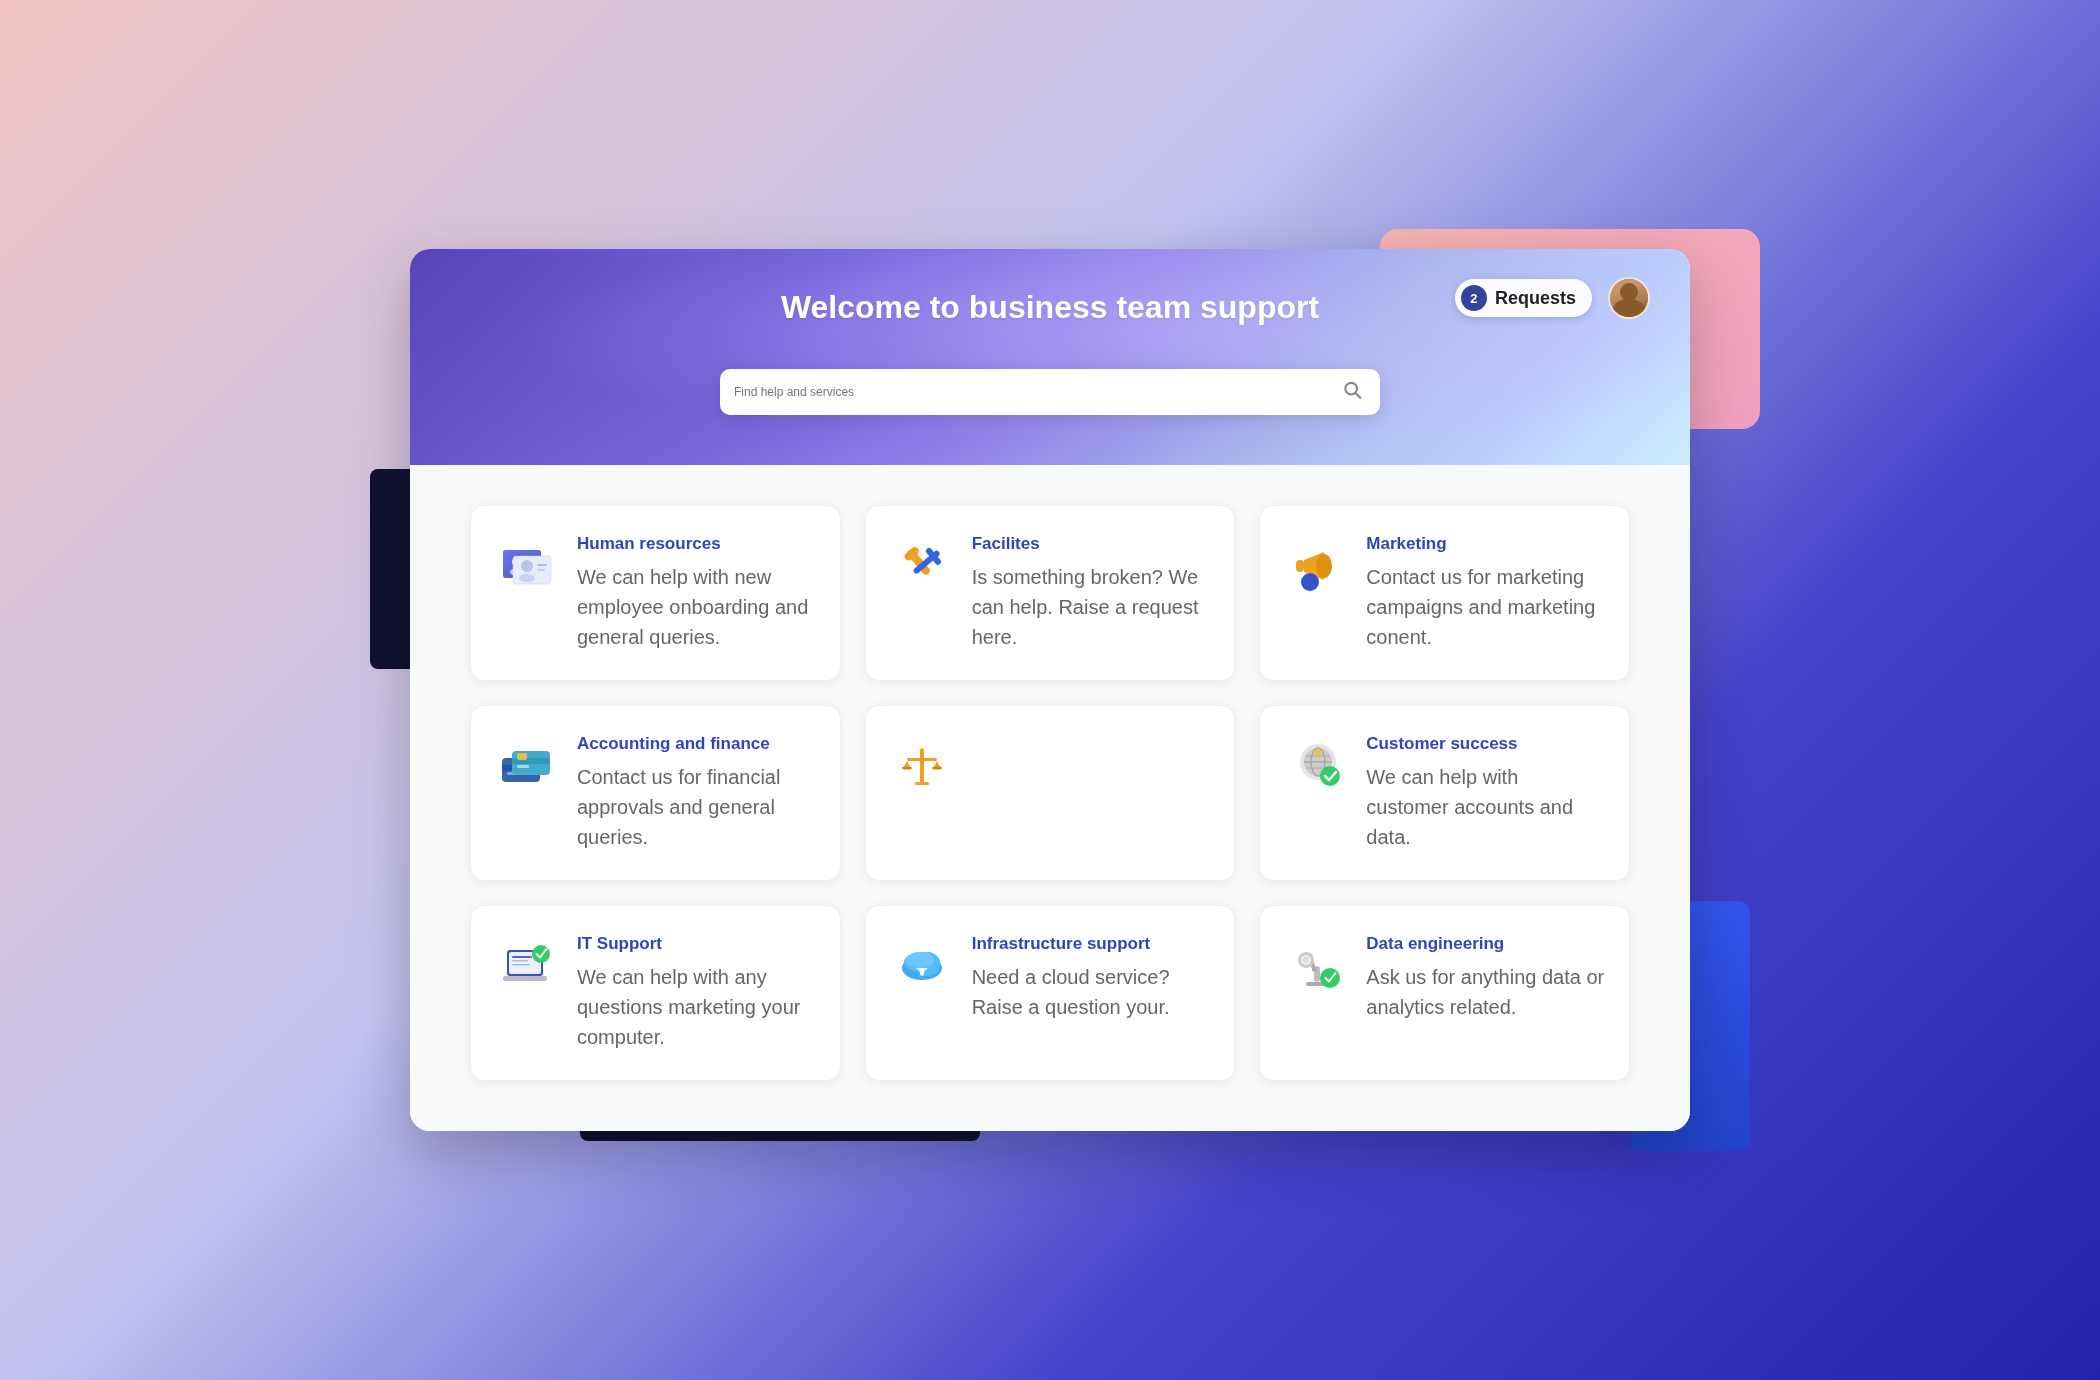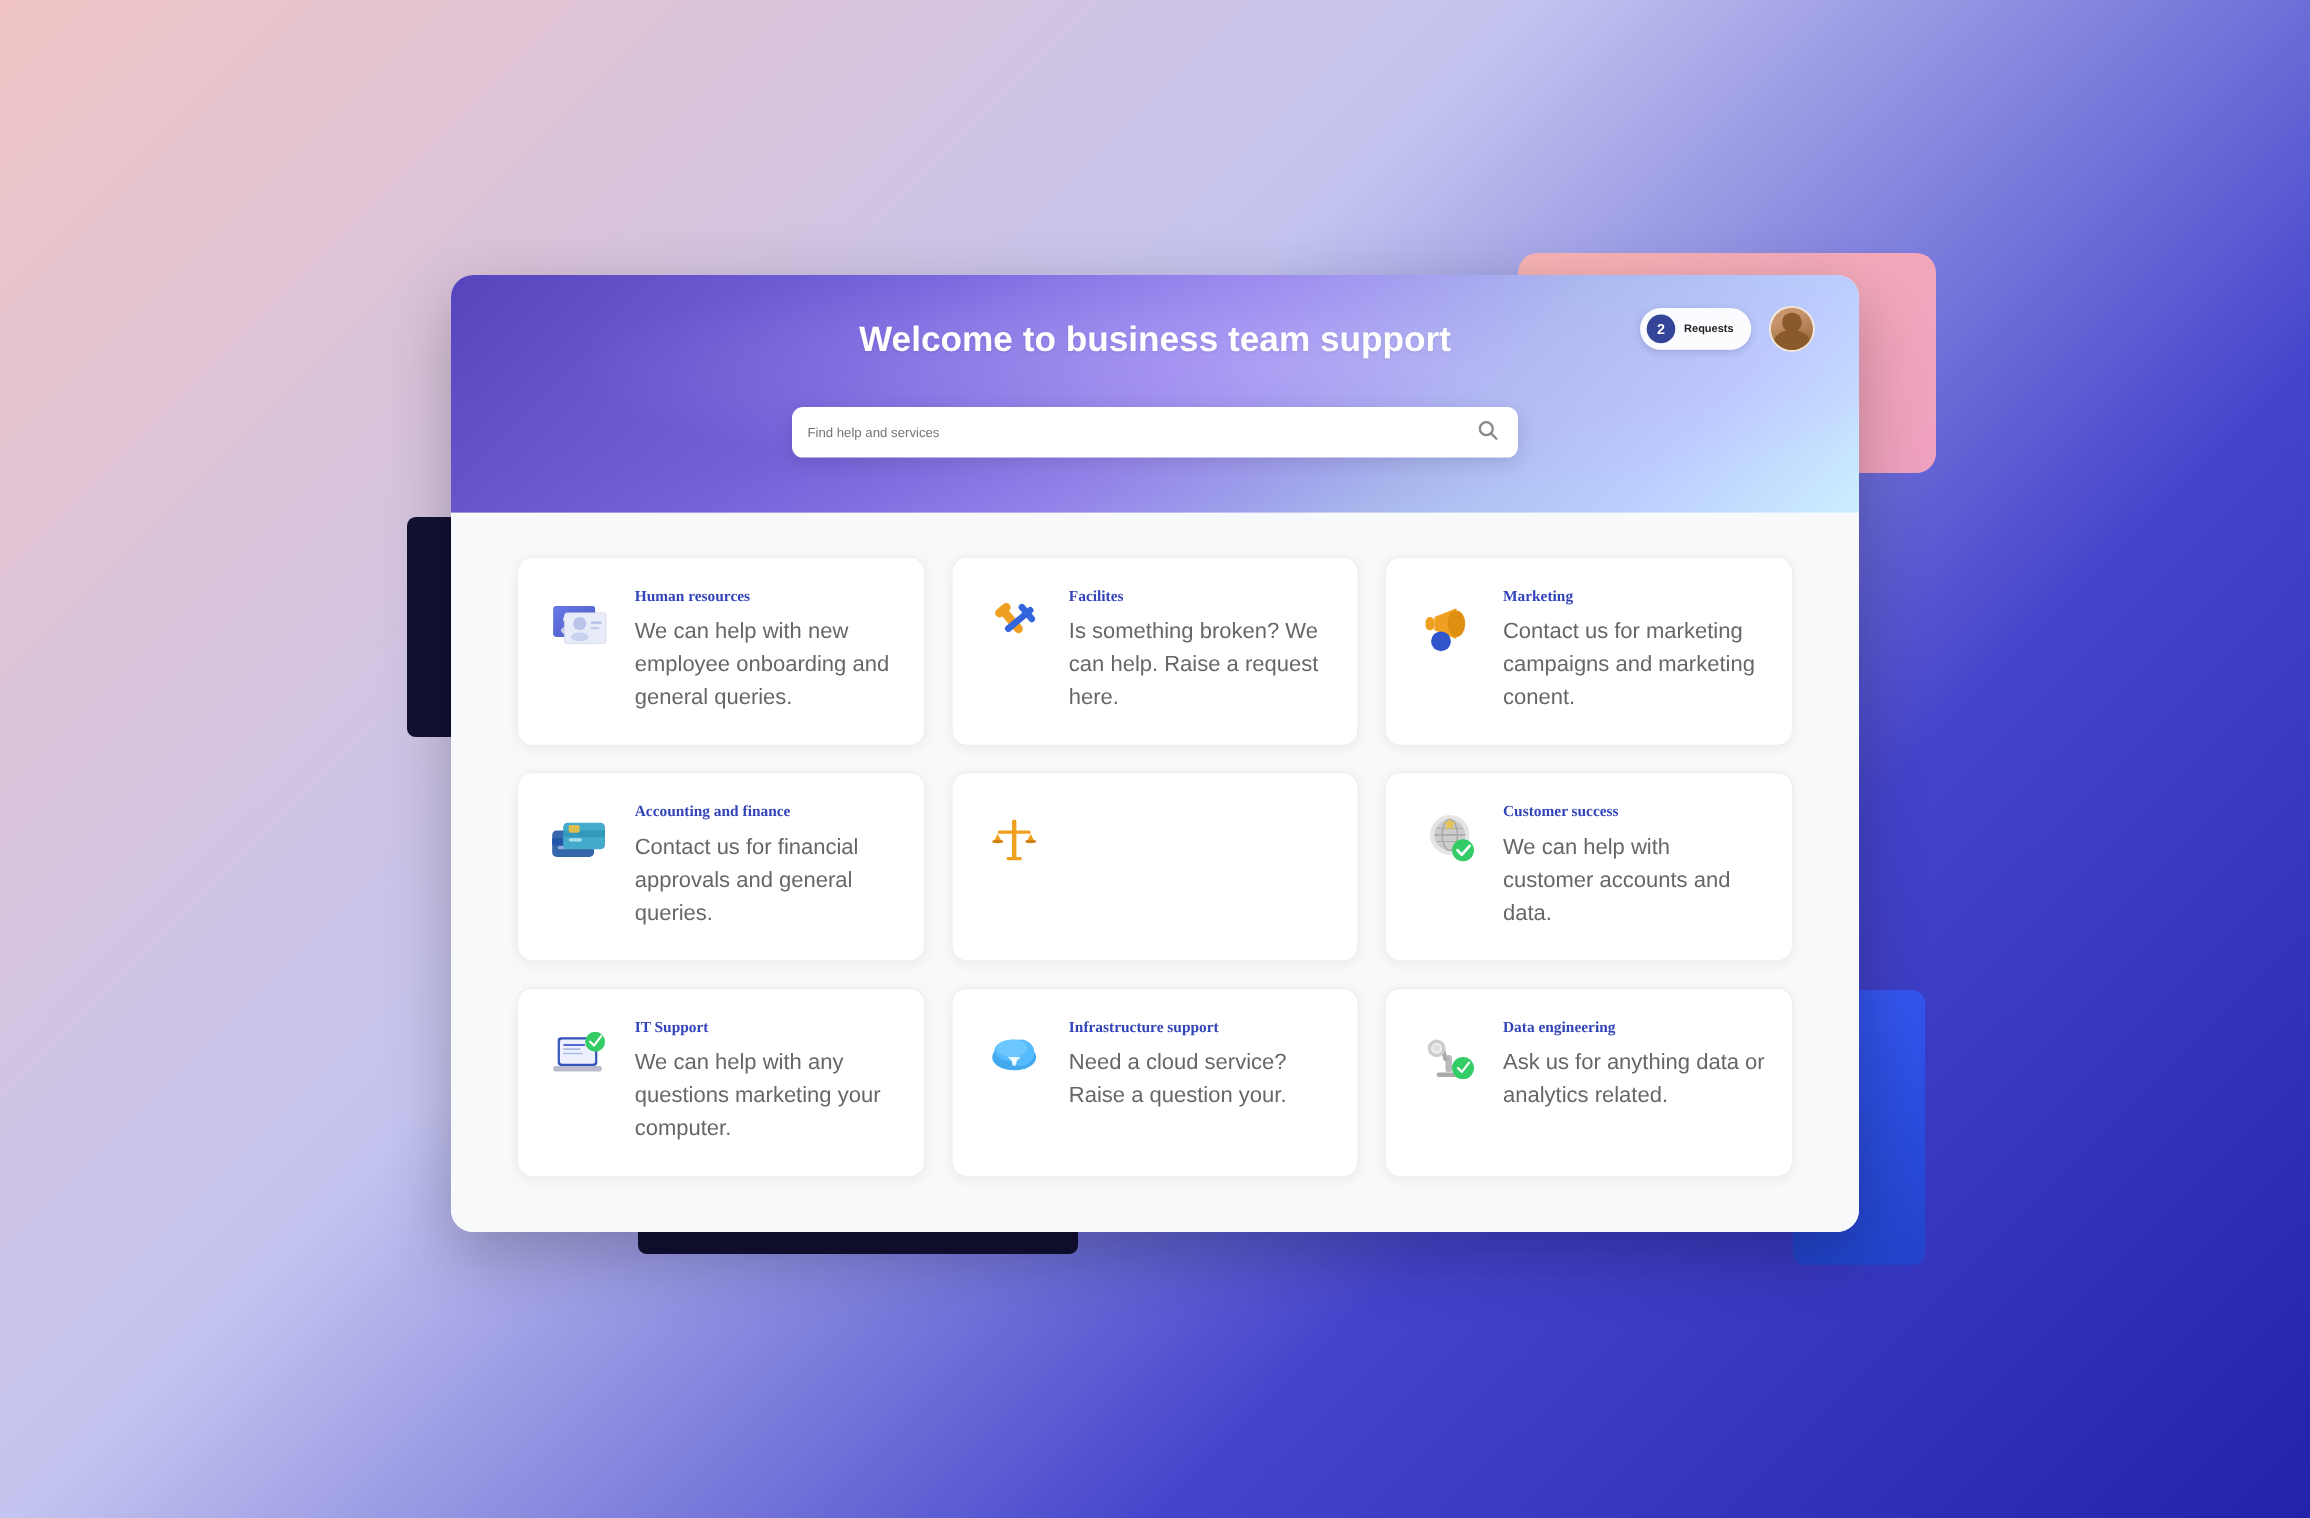--- a/index.html
+++ b/index.html
@@ -113,21 +113,21 @@
       border-radius: 50%;
       width: 26px;
       height: 26px;
       display: flex;
       align-items: center;
       justify-content: center;
       font-size: 13px;
       font-weight: 700;
     }
     .requests-label {
-      font-size: 10px;
+      font-size: 18px;
       font-weight: 600;
       color: #222;
     }
 
     .avatar {
       width: 42px;
       height: 42px;
       border-radius: 50%;
       background: linear-gradient(135deg, #cc9966, #996633);
       overflow: hidden;
@@ -235,25 +235,24 @@
       height: 64px;
       display: flex;
       align-items: center;
       justify-content: center;
     }
 
     .service-text {
       flex: 1;
     }
     .service-title {
-      font-size: 14px;
+      font-size: 17px;
       font-weight: 700;
       color: #3344bb;
       margin-bottom: 8px;
-      font-family: Liberation Serif, serif;
     }
     .service-desc {
       font-size: 20px;
       color: #666;
       line-height: 1.5;
     }
   </style>
 </head>
 <body>
 

